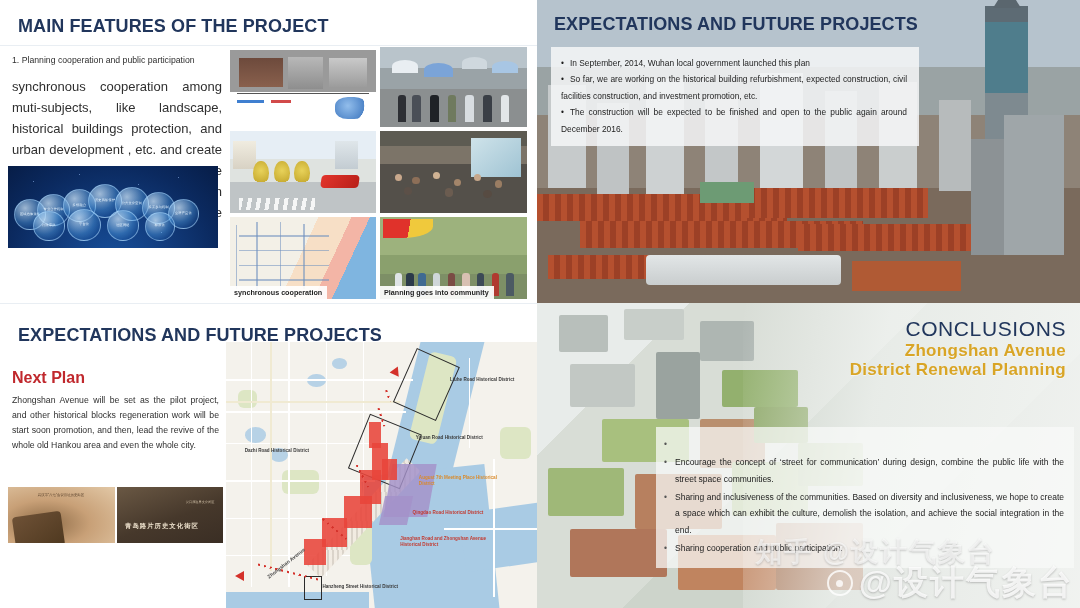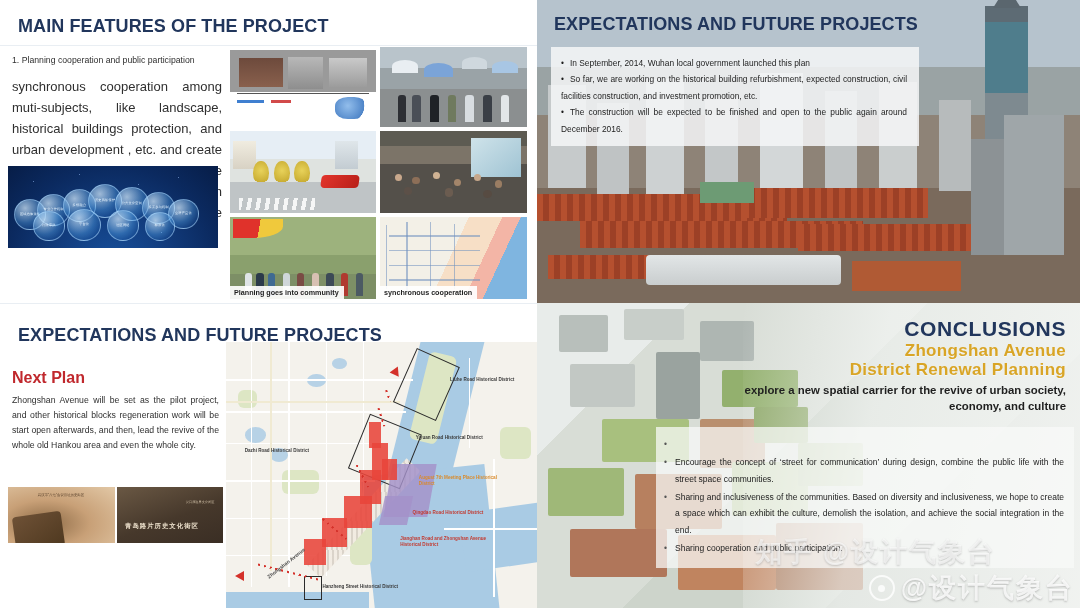--- a/index.html
+++ b/index.html
@@ -295,21 +295,21 @@
   .aerial{ position:absolute; inset:0; }
   .aerial .blockg{ position:absolute; border-radius:2px; }
   .aerial .hazewhite{
     position:absolute; right:0; top:0; width:62%; height:100%;
     background:linear-gradient(100deg, rgba(255,255,255,0) 0%, rgba(248,250,249,.62) 38%, rgba(250,251,250,.82) 100%);
   }
   .c-head{
     position:absolute; right:14px; top:14px; width:330px; text-align:right; z-index:6;
   }
   .c-title{
-    font-size:21px; font-weight:bold; color:#21365c; letter-spacing:.6px;
+    font-size:21px; font-weight:normal; color:#21365c; letter-spacing:.6px;
   }
   .c-sub1,.c-sub2{
     font-size:17px; font-weight:bold; color:#d9a526; letter-spacing:.3px;
     text-shadow:0 1px 0 rgba(255,255,255,.45);
     line-height:1.12;
   }
   .c-tag{
     margin-top:4px; font-size:11.4px; font-weight:bold; color:#1f1f1f; line-height:1.38;
   }
   .c-box{
@@ -321,21 +321,21 @@
     display:flex; gap:8px; font-size:8.5px; color:#1d1d1d;
     line-height:1.92; text-align:justify; margin-bottom:2px;
   }
   .c-bullet .dot{ flex:0 0 auto; color:#555; }
 
   
   .watermark{
     position:absolute; right:6px; bottom:2px; z-index:9;
     display:flex; align-items:center; gap:6px;
     color:rgba(255,255,255,.80);
-    font-size:27px; font-weight:bold; letter-spacing:2px;
+    font-size:34px; font-weight:bold; letter-spacing:2px;
     text-shadow:0 1px 2px rgba(90,90,90,.35);
     pointer-events:none; white-space:nowrap;
   }
   .wm-eye{
     width:26px;height:26px;border-radius:50%;
     border:2.4px solid rgba(255,255,255,.80);
     display:flex;align-items:center;justify-content:center;
   }
   .wm-eye i{
     width:7px;height:7px;border-radius:50%;background:rgba(255,255,255,.80);display:block;
@@ -448,44 +448,44 @@
         <div class="head" style="left:22%;top:56%;width:5%;height:9%;background:#8d6f58"></div>
         <div class="head" style="left:36%;top:50%;width:5%;height:9%;background:#d0b394"></div>
         <div class="head" style="left:50%;top:58%;width:5%;height:9%;background:#a3856a"></div>
         <div class="head" style="left:64%;top:52%;width:5%;height:9%;background:#c6a78b"></div>
         <div class="head" style="left:78%;top:60%;width:5%;height:9%;background:#9a7d63"></div>
         <div class="head" style="left:16%;top:68%;width:6%;height:10%;background:#5c5048"></div>
         <div class="head" style="left:44%;top:70%;width:6%;height:10%;background:#6b5c50"></div>
         <div class="head" style="left:70%;top:72%;width:6%;height:10%;background:#574b42"></div>
       </div>
 
+      <div class="ph img-map">
+        <div class="road" style="left:4%;top:10%;width:1.5px;height:78%"></div>
+        <div class="road" style="left:18%;top:6%;width:1.5px;height:86%"></div>
+        <div class="road" style="left:34%;top:6%;width:1.5px;height:86%"></div>
+        <div class="road" style="left:50%;top:8%;width:1.5px;height:80%"></div>
+        <div class="road" style="left:6%;top:22%;width:62%;height:1.5px"></div>
+        <div class="road" style="left:6%;top:40%;width:62%;height:1.5px"></div>
+        <div class="road" style="left:6%;top:58%;width:62%;height:1.5px"></div>
+        <div class="road" style="left:6%;top:76%;width:62%;height:1.5px"></div>
+        <div class="cap">synchronous cooperation</div>
+      </div>
+
       <div class="ph img-ceremony">
         <div class="arch"></div>
         <div class="crowdp" style="left:10%;background:#dfe4e6"></div>
         <div class="crowdp" style="left:18%;background:#2b3a4a"></div>
         <div class="crowdp" style="left:26%;background:#3f6a92"></div>
         <div class="crowdp" style="left:36%;background:#cfd6d9"></div>
         <div class="crowdp" style="left:46%;background:#7a4c44"></div>
         <div class="crowdp" style="left:56%;background:#d8c0b2"></div>
         <div class="crowdp" style="left:66%;background:#3c4a56"></div>
         <div class="crowdp" style="left:76%;background:#b03a30"></div>
         <div class="crowdp" style="left:86%;background:#4c5a63"></div>
         <div class="cap">Planning goes into community</div>
-      </div>
-
-      <div class="ph img-map">
-        <div class="road" style="left:4%;top:10%;width:1.5px;height:78%"></div>
-        <div class="road" style="left:18%;top:6%;width:1.5px;height:86%"></div>
-        <div class="road" style="left:34%;top:6%;width:1.5px;height:86%"></div>
-        <div class="road" style="left:50%;top:8%;width:1.5px;height:80%"></div>
-        <div class="road" style="left:6%;top:22%;width:62%;height:1.5px"></div>
-        <div class="road" style="left:6%;top:40%;width:62%;height:1.5px"></div>
-        <div class="road" style="left:6%;top:58%;width:62%;height:1.5px"></div>
-        <div class="road" style="left:6%;top:76%;width:62%;height:1.5px"></div>
-        <div class="cap">synchronous cooperation</div>
       </div>
     </div>
   </section>
 
   <section class="slide s2">
     <div class="cityscape">
       <div class="tower"></div>
       <div class="hiblock" style="left:2%;top:28%;width:7%;height:34%;background:#c6cacb"></div>
       <div class="hiblock" style="left:11%;top:34%;width:6%;height:30%;background:#bfc3c4"></div>
       <div class="hiblock" style="left:20%;top:26%;width:7%;height:38%;background:#cdd1d2"></div>
@@ -519,21 +519,21 @@
         <span class="dot">•</span><span>The construction will be expected to be finished and open to the public again around December 2016.</span>
       </div>
     </div>
   </section>
 
   <section class="slide s3">
     <div class="rule"></div>
     <div class="slide-title">EXPECTATIONS AND FUTURE PROJECTS</div>
 
     <div class="next-plan">Next Plan</div>
-    <div class="s3-para">Zhongshan Avenue will be set as the pilot project, and other historical blocks regeneration work will be start open afterwards, and then, lead the revive of the whole old Hankou area and even the whole city.</div>
+    <div class="s3-para">Zhongshan Avenue will be set as the pilot project, and other historical blocks regeneration work will be start soon promotion, and then, lead the revive of the whole old Hankou area and even the whole city.</div>
 
     <div class="s3-thumbs">
       <div class="thumb-a">
         <div class="stone"></div>
         <div class="cn">武汉市“八七”会议旧址历史街区</div>
       </div>
       <div class="thumb-b">
         <div class="cn-sm">汉口原租界文化街区</div>
         <div class="cn-big">青岛路片历史文化街区</div>
       </div>
@@ -628,21 +628,20 @@
       <div class="blockg" style="left:44%;top:72%;width:16%;height:22%;background:#a97a5c"></div>
       <div class="blockg" style="left:40%;top:34%;width:10%;height:12%;background:#8fa96a"></div>
       <div class="blockg" style="left:48%;top:46%;width:12%;height:14%;background:#9db37c"></div>
       <div class="hazewhite"></div>
     </div>
 
     <div class="c-head">
       <div class="c-title">CONCLUSIONS</div>
       <div class="c-sub1">Zhongshan Avenue</div>
       <div class="c-sub2">District Renewal Planning</div>
-      <div class="c-tag">explore a new spatial carrier for the revive of urban society, economy, and culture</div>
     </div>
 
     <div class="c-box">
       <div class="c-bullet">
         <span class="dot">•</span>
       </div>
       <div class="c-bullet">
         <span class="dot">•</span>
         <span>Encourage the concept of ‘street for communication’ during design, combine the public life with the street space communities.</span>
       </div>

